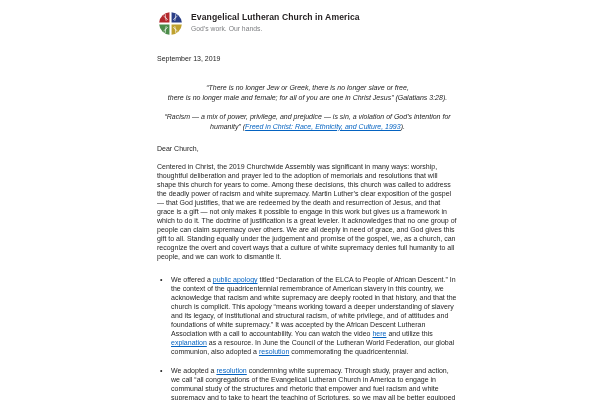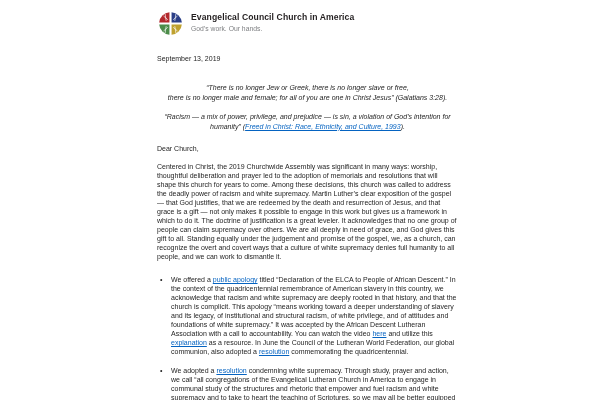--- a/index.html
+++ b/index.html
@@ -44,21 +44,21 @@
       <span class="logo">
         <svg viewBox="0 0 100 100" width="27" height="27" aria-hidden="true">
           <path d="M46 46 L46 8 A42 42 0 0 0 8 46 Z" fill="#b3282d"></path>
           <path d="M54 46 L92 46 A42 42 0 0 0 54 8 Z" fill="#2b3f87"></path>
           <path d="M46 54 L8 54 A42 42 0 0 0 46 92 Z" fill="#4c8c4a"></path>
           <path d="M54 54 L54 92 A42 42 0 0 0 92 54 Z" fill="#bfa12f"></path>
           <path d="M24 22 L40 36 M30 14 L34 40 M76 22 L60 36 M70 14 L66 40 M24 78 L40 64 M30 86 L34 60 M76 78 L60 64 M70 86 L66 60" stroke="#ffffff" stroke-width="2.5" fill="none"></path>
         </svg>
       </span>
       <div class="brand-text">
-        <div class="org">Evangelical Council Church in America</div>
+        <div class="org">Evangelical Lutheran Church in America</div>
         <div class="tag">God’s work. Our hands.</div>
       </div>
     </header>
 
     <div class="date">September 13, 2019</div>
 
     <div class="epigraph"><span>“There is no longer Jew or Greek, there is no longer slave or free,</span><br><span>there is no longer male and female; for all of you are one in Christ Jesus” (Galatians 3:28).</span></div>
 
     <div class="epigraph"><span>“Racism — a mix of power, privilege, and prejudice — is sin, a violation of God’s intention for humanity” (</span><a class="doc-link" href="#">Freed in Christ: Race, Ethnicity, and Culture, 1993</a><span>).</span></div>
 

